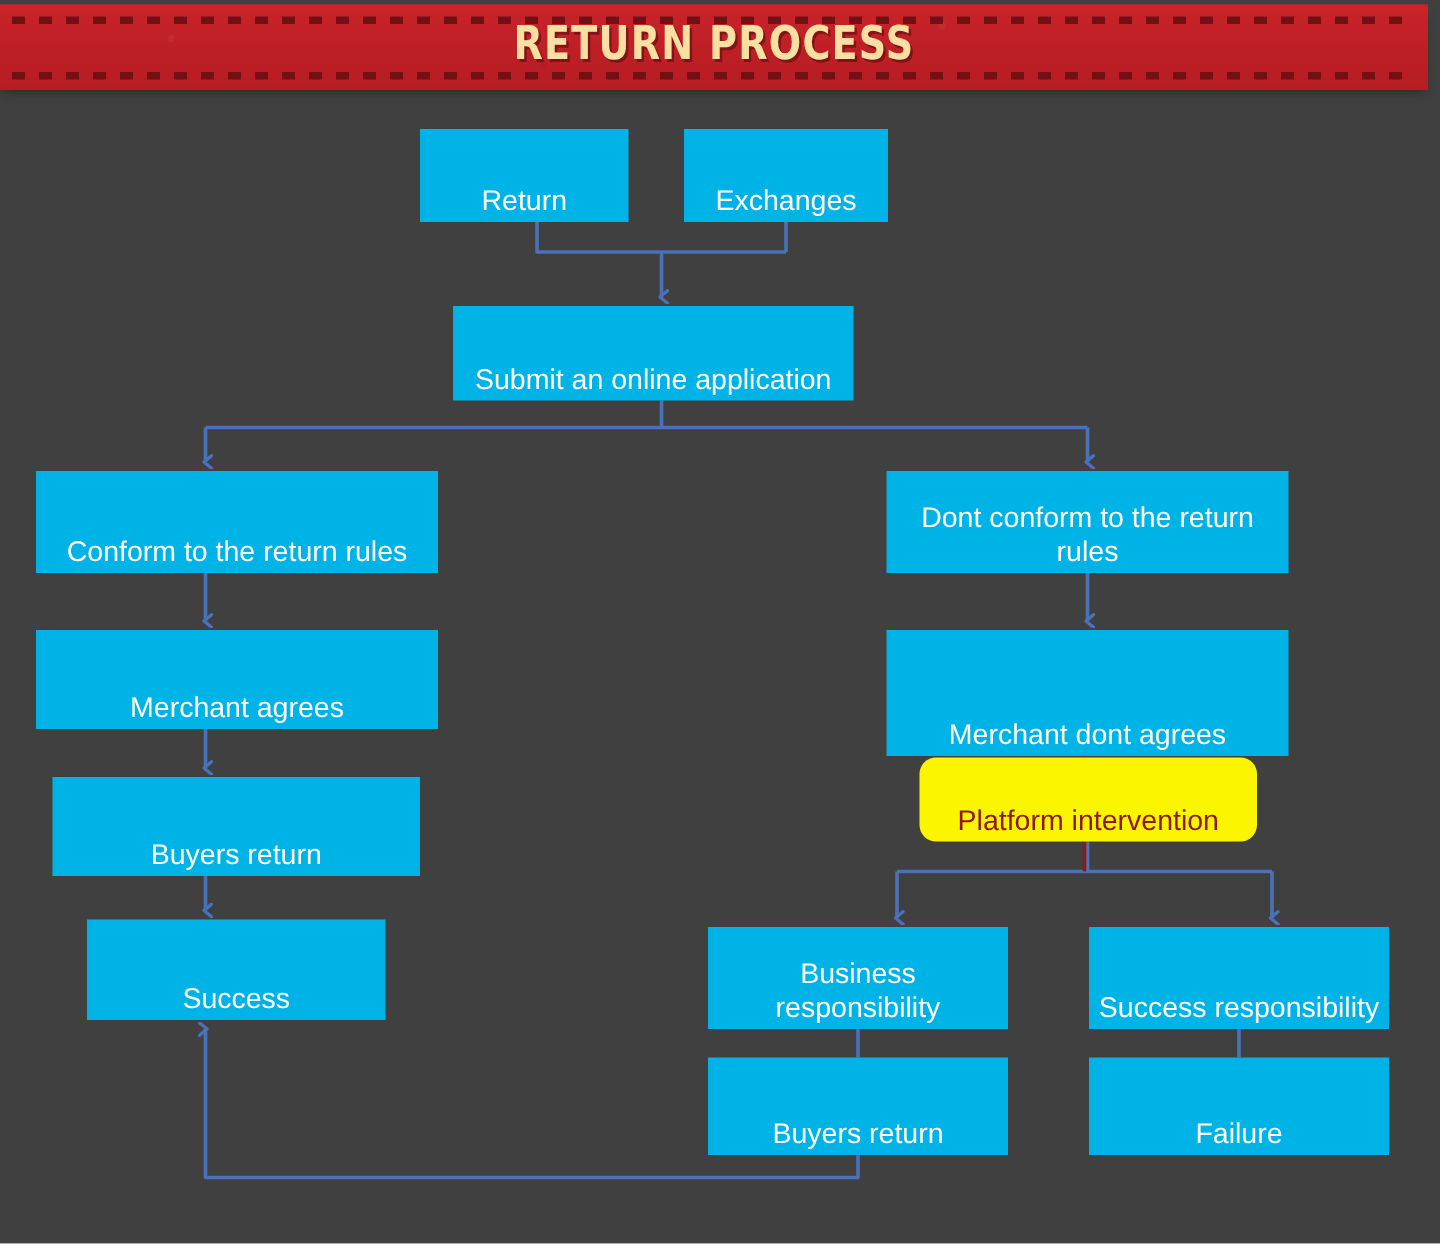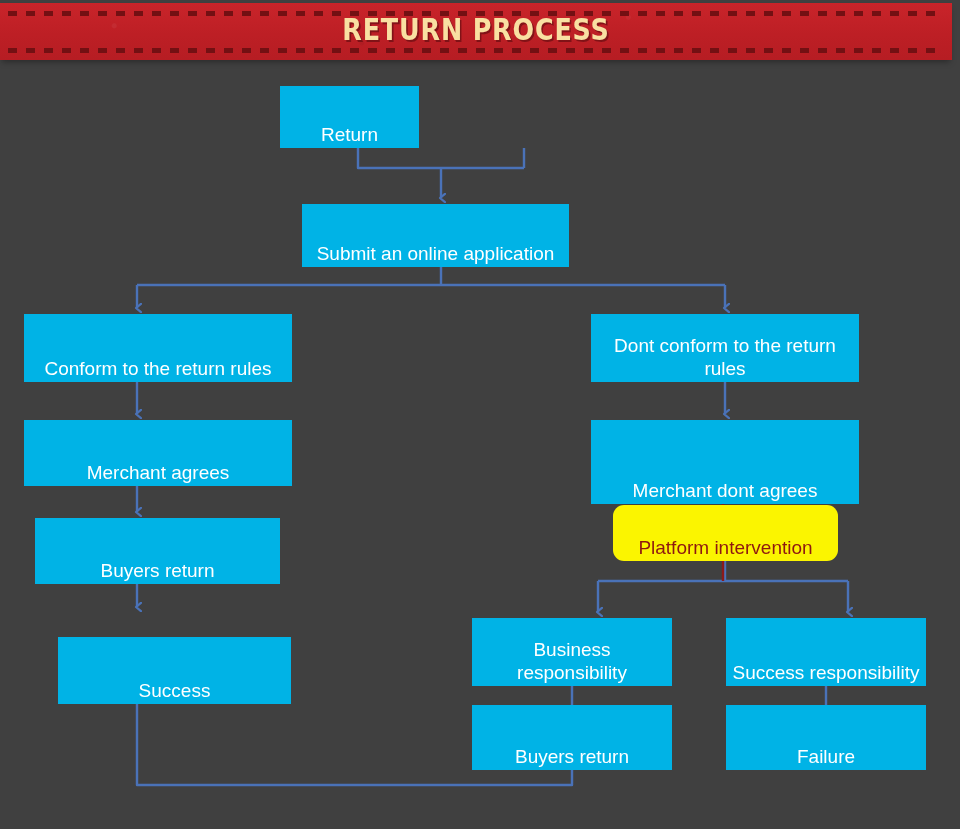--- a/index.html
+++ b/index.html
@@ -146,20 +146,23 @@
       </g>
 
       <g fill="none" stroke="#8b1a1a" stroke-width="2.4">
         <path d="M723,424 L723,519"></path>
       </g>
     </svg>
 
     <div class="node" style="left: 280px; top: 24px; width: 139px; height: 62px;">
       <span>Return</span>
     </div>
+    <div class="node" style="left: 456px; top: 24px; width: 136px; height: 62px;">
+      <span>Exchanges</span>
+    </div>
     <div class="node" style="left: 302px; top: 142px; width: 267px; height: 63px;">
       <span>Submit an online application</span>
     </div>
     <div class="node" style="left: 24px; top: 252px; width: 268px; height: 68px;">
       <span>Conform to the return rules</span>
     </div>
     <div class="node" style="left: 591px; top: 252px; width: 268px; height: 68px;">
       <span>Dont conform to the return rules</span>
     </div>
     <div class="node" style="left: 24px; top: 358px; width: 268px; height: 66px;">
@@ -167,21 +170,21 @@
     </div>
     <div class="node" style="left: 591px; top: 358px; width: 268px; height: 84px;">
       <span>Merchant dont agrees</span>
     </div>
     <div class="node" style="left: 35px; top: 456px; width: 245px; height: 66px;">
       <span>Buyers return</span>
     </div>
     <div class="node highlight" style="left: 613px; top: 443px; width: 225px; height: 56px;">
       <span>Platform intervention</span>
     </div>
-    <div class="node" style="left: 58px; top: 551px; width: 233px; height: 67px; margin-top: 24px;">
+    <div class="node" style="left: 58px; top: 551px; width: 199px; height: 67px;">
       <span>Success</span>
     </div>
     <div class="node" style="left: 472px; top: 556px; width: 200px; height: 68px;">
       <span>Business responsibility</span>
     </div>
     <div class="node" style="left: 726px; top: 556px; width: 200px; height: 68px;">
       <span>Success responsibility</span>
     </div>
     <div class="node" style="left: 472px; top: 643px; width: 200px; height: 65px;">
       <span>Buyers return</span>

